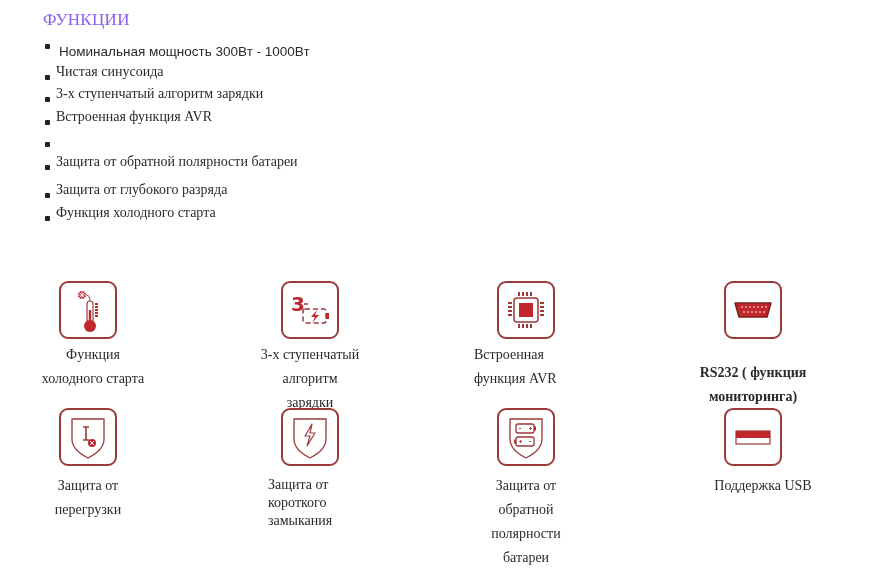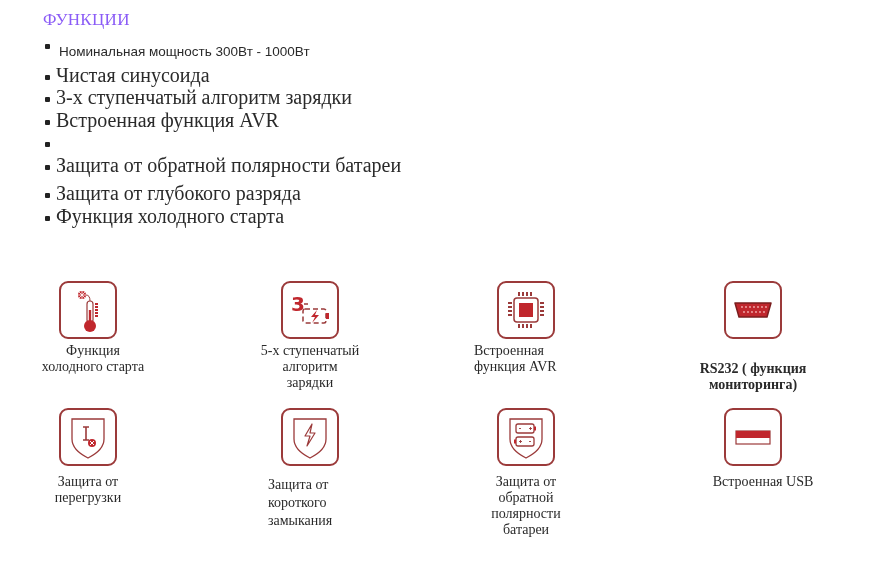--- a/index.html
+++ b/index.html
@@ -9,34 +9,34 @@
   .title {
     position: absolute; left: 43px; top: 10px;
     font-family: "Liberation Serif", serif;
     font-size: 17px; color: #8b5cf6; letter-spacing: 0.3px;
   }
 
   .features { position: absolute; left: 44px; top: 42px; list-style: none; }
   .features li {
     position: relative; padding-left: 12px;
     font-family: "Liberation Serif", serif;
-    font-size: 20px; color: #2a2a2a; white-space: nowrap;
+    font-size: 14px; color: #2a2a2a; white-space: nowrap;
   }
   .features li .bullet {
     position: absolute; left: 1px; width: 5px; height: 5px; background: #222; border-radius: 1px;
   }
   .icon-box {
     position: absolute; width: 58px; height: 58px;
     border: 2px solid #9b3a3a; border-radius: 9px; background: #fff;
   }
   .icon-box svg { position: absolute; left: 0; top: 0; width: 54px; height: 54px; }
   .tile-label {
     position: absolute;
     font-family: "Liberation Serif", serif;
-    font-size: 14px; line-height: 16px; color: #2a2a2a; text-align: center;
+    font-size: 14px; line-height: 24px; color: #2a2a2a; text-align: center;
     white-space: pre-line;
   }
 </style>
 </head>
 <body>
 
 <div class="title">ФУНКЦИИ</div>
 
 <ul class="features">
   <li style="top:0;height:22px;padding-top:2px;padding-left:15px;font-family:Liberation Sans, sans-serif;font-size:13.5px;">
@@ -92,21 +92,21 @@
 
 <div class="icon-box" style="left:281px;top:281px;">
   <svg viewBox="0 0 54 54">
     <text x="8" y="28" font-family="DejaVu Sans, sans-serif" font-weight="bold" font-size="20" fill="#c0272d">3</text>
     <path d="M21 21h4" stroke="#9b3a3a" stroke-width="1.5"></path>
     <rect x="20" y="26" width="23" height="14" rx="2" fill="none" stroke="#9b3a3a" stroke-width="1.5" stroke-dasharray="5 3"></rect>
     <rect x="43" y="30" width="3" height="6" fill="#c0272d"></rect>
     <path d="M34 27l-6 7h4l-3 6 7-8h-4z" fill="#c0272d"></path>
   </svg>
 </div>
-<div class="tile-label" style="left:240px;top:343px;width:140px;">5-х ступенчатый
+<div class="tile-label" style="left:240px;top:343px;width:140px;">3-х ступенчатый
 алгоритм
 зарядки</div>
 
 <div class="icon-box" style="left:497px;top:281px;">
   <svg viewBox="0 0 54 54">
     <rect x="15" y="15" width="24" height="24" rx="3" fill="#fff" stroke="#9b3a3a" stroke-width="1.5"></rect>
     <rect x="20" y="20" width="14" height="14" fill="#c0272d"></rect>
     <g fill="#9b3a3a">
       <rect x="19" y="9" width="2" height="4"></rect>
         <rect x="23" y="9" width="2" height="4"></rect>
@@ -189,13 +189,13 @@
 обратной
 полярности
 батареи</div>
 
 <div class="icon-box" style="left:724px;top:408px;">
   <svg viewBox="0 0 54 54">
     <rect x="10" y="21" width="34" height="13" fill="#fff" stroke="#9b3a3a" stroke-width="1.2"></rect>
     <rect x="10" y="21" width="34" height="7" fill="#c0272d"></rect>
   </svg>
 </div>
-<div class="tile-label" style="left:698px;top:474px;width:130px;">Встроенная USB</div>
+<div class="tile-label" style="left:698px;top:474px;width:130px;">Поддержка USB</div>
 
 </body></html>

